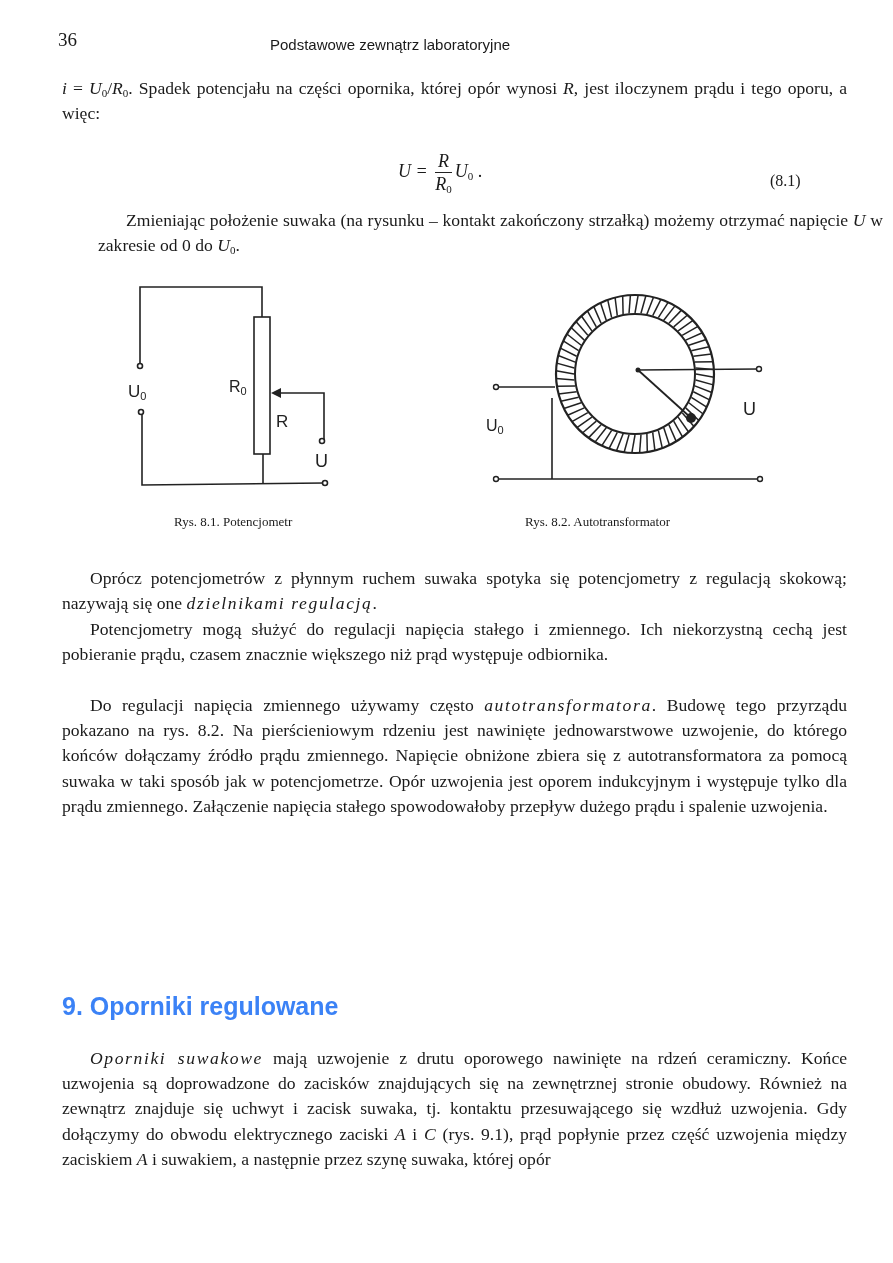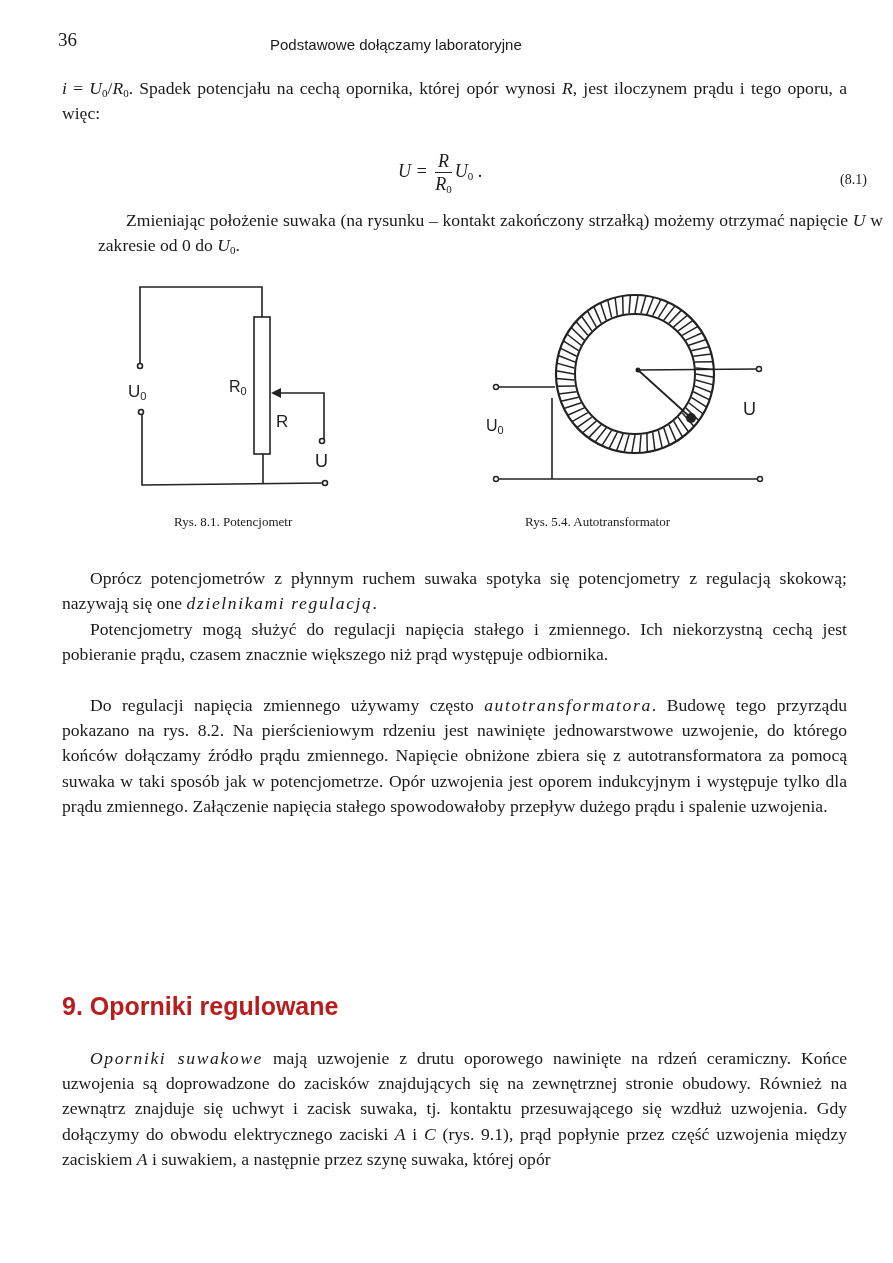--- a/index.html
+++ b/index.html
@@ -10,33 +10,33 @@
   .header-title { left: 270px; top: 36px; font-size: 15px; font-family: "Liberation Sans", sans-serif; }
   .para { position: absolute; left: 62px; width: 785px; font-size: 17.6px; line-height: 25.2px; text-align: justify; }
   .para .indent { display: inline-block; width: 28px; }
   .sp { letter-spacing: 1.6px; font-style: italic; }
   i { font-style: italic; }
   sub { font-size: 11px; vertical-align: -3px; line-height: 0; }
   .eq { left: 398px; top: 150px; font-size: 18px; }
   .eq .frac { display: inline-block; vertical-align: middle; text-align: center; margin: 0 3px; }
   .eq .frac span { display: block; line-height: 22px; }
   .eq .frac .num { border-bottom: 1px solid #222; padding: 0 2px; }
-  .eq-num { left: 840px; top: 172px; font-size: 14px; }
+  .eq-num { left: 770px; top: 172px; font-size: 16px; }
   .caption { font-size: 13px; font-family: "Liberation Serif", serif; text-align: right; }
-  .heading { left: 62px; top: 992px; font-family: "Liberation Sans", sans-serif; font-weight: bold; font-size: 25px; color: #b91c1c; }
+  .heading { left: 62px; top: 992px; font-family: "Liberation Sans", sans-serif; font-weight: bold; font-size: 25px; color: #3b82f6; }
   svg text { font-family: "Liberation Sans", sans-serif; }
 </style>
 </head>
 <body>
 
 <div class="abs header-num">36</div>
-<div class="abs header-title">Podstawowe dołączamy laboratoryjne</div>
+<div class="abs header-title">Podstawowe zewnątrz laboratoryjne</div>
 
 <div class="para" style="top:76px;">
-  <i>i</i><span> = </span><i>U</i><sub>0</sub><span>/</span><i>R</i><sub>0</sub><span>. Spadek potencjału na cechą opornika, której opór wynosi </span><i>R</i><span>, jest iloczynem prądu i tego oporu, a więc:</span>
+  <i>i</i><span> = </span><i>U</i><sub>0</sub><span>/</span><i>R</i><sub>0</sub><span>. Spadek potencjału na części opornika, której opór wynosi </span><i>R</i><span>, jest iloczynem prądu i tego oporu, a więc:</span>
 </div>
 
 <div class="abs eq">
   <i>U =</i>
   <span class="frac">
     <span class="num"><i>R</i></span>
     <span><i>R</i><sub>0</sub></span>
   </span><i>U</i><sub>0</sub><span> .</span>
 </div>
 <div class="abs eq-num">(8.1)</div>
@@ -144,21 +144,21 @@
     <circle cx="36" cy="117" r="2.5" fill="#fff" stroke-width="1.4"></circle>
     <circle cx="36" cy="209" r="2.5" fill="#fff" stroke-width="1.4"></circle>
     <circle cx="299" cy="99" r="2.5" fill="#fff" stroke-width="1.4"></circle>
     <circle cx="300" cy="209" r="2.5" fill="#fff" stroke-width="1.4"></circle>
   </g>
   <circle cx="178" cy="100" r="2.5" fill="#222"></circle>
   <circle cx="231" cy="148" r="5" fill="#222"></circle>
   <text x="26" y="161" font-size="16" fill="#222"><tspan>U</tspan><tspan font-size="11" dy="3">0</tspan></text>
   <text x="283" y="145" font-size="18" fill="#222">U</text>
 </svg>
-<div class="abs caption" style="left:525px; top:514px;">Rys. 5.4. Autotransformator</div>
+<div class="abs caption" style="left:525px; top:514px;">Rys. 8.2. Autotransformator</div>
 
 <div class="para" style="top:566px;">
   <span class="indent"></span><span>Oprócz potencjometrów z płynnym ruchem suwaka spotyka się potencjometry z regulacją skokową; nazywają się one </span><span class="sp">dzielnikami regulacją</span><span>.</span>
 </div>
 <div class="para" style="top:617px;">
   <span class="indent"></span><span>Potencjometry mogą służyć do regulacji napięcia stałego i zmiennego. Ich niekorzystną cechą jest pobieranie prądu, czasem znacznie większego niż prąd występuje odbiornika.</span>
 </div>
 <div class="para" style="top:693px;">
   <span class="indent"></span><span>Do regulacji napięcia zmiennego używamy często </span><span class="sp">autotransformatora</span><span>. Budowę tego przyrządu pokazano na rys. 8.2. Na pierścieniowym rdzeniu jest nawinięte jednowarstwowe uzwojenie, do którego końców dołączamy źródło prądu zmiennego. Napięcie obniżone zbiera się z autotransformatora za pomocą suwaka w taki sposób jak w potencjometrze. Opór uzwojenia jest oporem indukcyjnym i występuje tylko dla prądu zmiennego. Załączenie napięcia stałego spowodowałoby przepływ dużego prądu i spalenie uzwojenia.</span>
 </div>

